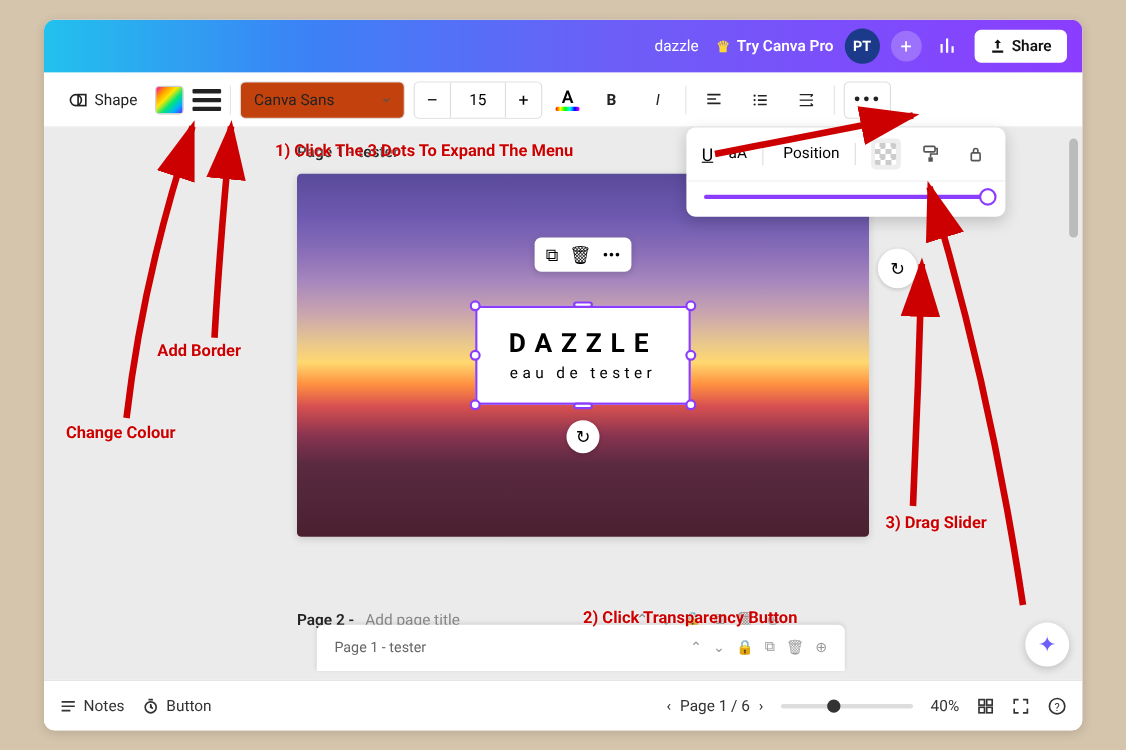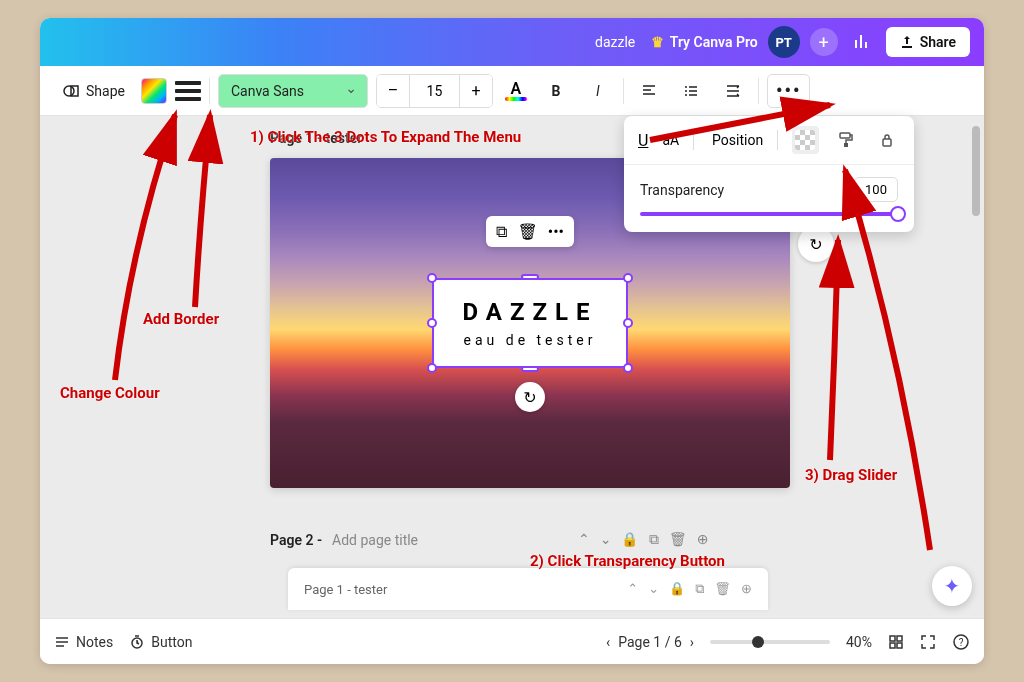--- a/index.html
+++ b/index.html
@@ -15,21 +15,21 @@
 .analytics { width: 28px; height: 28px; display: flex; align-items: center; justify-content: center; cursor: pointer; }
 .share-btn { background: #fff; color: #111; border: none; border-radius: 6px; padding: 7px 14px; font-size: 14px; font-weight: 600; display: flex; align-items: center; gap: 6px; cursor: pointer; }
 
 .toolbar { height: 50px; background: #fff; border-bottom: 1px solid #e3e3e3; display: flex; align-items: center; padding: 0 14px; gap: 8px; position: relative; z-index: 5; }
 .tb-btn { height: 34px; min-width: 34px; padding: 0 8px; border: none; background: transparent; border-radius: 5px; display: flex; align-items: center; justify-content: center; gap: 6px; font-size: 14px; color: #222; cursor: pointer; }
 .tb-btn.boxed { border: 1px solid #ddd; }
 .shape-btn { gap: 6px; }
 .color-swatch { width: 26px; height: 26px; border-radius: 4px; background: linear-gradient(135deg,#ff00b3,#ff9100,#ffe600,#00e676,#00b0ff,#651fff); border: 1px solid #ccc; cursor: pointer; }
 .border-swatch { width: 26px; height: 26px; display: flex; flex-direction: column; justify-content: center; gap: 4px; cursor: pointer; }
 .border-swatch span { height: 4px; background: #222; border-radius: 1px; }
-.font-select { height: 34px; border: 1px solid #ddd; border-radius: 5px; padding: 0 28px 0 12px; font-size: 14px; color: #222; background: #86efac; cursor: pointer; position: relative; display: flex; align-items: center; gap: 18px; min-width: 150px; }
+.font-select { height: 34px; border: 1px solid #ddd; border-radius: 5px; padding: 0 28px 0 12px; font-size: 14px; color: #222; background: #c2410c; cursor: pointer; position: relative; display: flex; align-items: center; gap: 18px; min-width: 150px; }
 .font-select::after { content: "⌄"; position: absolute; right: 10px; top: 5px; color: #555; }
 .size-group { display: flex; border: 1px solid #ddd; border-radius: 5px; overflow: hidden; }
 .size-group button { width: 32px; height: 32px; border: none; background: #fff; font-size: 16px; cursor: pointer; }
 .size-group .val { width: 51px; height: 32px; border-left: 1px solid #ddd; border-right: 1px solid #ddd; display: flex; align-items: center; justify-content: center; font-size: 14px; }
 .text-color { display: flex; flex-direction: column; align-items: center; justify-content: center; width: 30px; cursor: pointer; }
 .text-color .letter { font-size: 16px; font-weight: 600; line-height: 1; }
 .text-color .bar { width: 22px; height: 4px; background: linear-gradient(90deg,#f00,#ff0,#0f0,#0ff,#00f,#f0f); border-radius: 2px; }
 .sep { width: 1px; height: 26px; background: #e3e3e3; }
 .more-btn { font-size: 18px; font-weight: 700; letter-spacing: 2px; }
 
@@ -47,21 +47,21 @@
 .textbox .h-tc { top: -6px; left: 50%; transform: translateX(-50%); width: 18px; height: 6px; border-radius: 3px; }
 .textbox .h-bc { bottom: -6px; left: 50%; transform: translateX(-50%); width: 18px; height: 6px; border-radius: 3px; }
 .textbox .title { font-size: 24px; font-weight: 700; letter-spacing: 8px; }
 .textbox .sub { font-size: 14px; letter-spacing: 4px; margin-top: 6px; }
 .rotate-handle { position: absolute; bottom: -46px; left: 50%; transform: translateX(-50%); width: 30px; height: 30px; background: #fff; border-radius: 50%; box-shadow: 0 1px 4px rgba(0,0,0,.2); display: flex; align-items: center; justify-content: center; cursor: pointer; }
 .refresh-fab { position: absolute; top: 110px; right: 150px; width: 36px; height: 36px; background: #fff; border-radius: 50%; box-shadow: 0 1px 4px rgba(0,0,0,.2); display: flex; align-items: center; justify-content: center; cursor: pointer; }
 .magic-fab { position: absolute; bottom: 12px; right: 12px; width: 40px; height: 40px; background: #fff; border-radius: 50%; box-shadow: 0 2px 8px rgba(0,0,0,.2); display: flex; align-items: center; justify-content: center; cursor: pointer; color: #6d5ef7; font-size: 20px; }
 .scrollbar { position: absolute; top: 10px; right: 4px; bottom: 10px; width: 8px; }
 .scrollbar .thumb { position: absolute; top: 0; width: 8px; height: 90px; background: #bbb; border-radius: 4px; }
 
-.page2-header { position: absolute; bottom: 70px; left: 230px; display: flex; align-items: center; gap: 10px; font-size: 14px; color: #222; }
+.page2-header { position: absolute; bottom: 46px; left: 230px; display: flex; align-items: center; gap: 10px; font-size: 14px; color: #222; }
 .page2-header .title { font-weight: 600; }
 .page2-header .placeholder { color: #888; }
 .page2-header .controls { margin-left: 150px; display: flex; gap: 10px; color: #888; }
 .page2-strip { position: absolute; bottom: 8px; left: 248px; width: 480px; height: 42px; background: #fff; border-radius: 6px 6px 0 0; box-shadow: 0 -1px 4px rgba(0,0,0,.1); display: flex; align-items: center; padding: 0 16px; gap: 10px; font-size: 13px; color: #666; }
 .page2-strip .controls { margin-left: auto; display: flex; gap: 10px; color: #999; }
 
 .expanded-menu { position: absolute; top: 98px; right: 70px; width: 290px; background: #fff; border-radius: 8px; box-shadow: 0 4px 14px rgba(0,0,0,.18); z-index: 20; }
 .em-row1 { display: flex; align-items: center; padding: 10px 14px; gap: 14px; border-bottom: 1px solid #eee; }
 .em-row1 .underline { font-size: 16px; text-decoration: underline; cursor: pointer; }
 .em-row1 .caps { font-size: 14px; cursor: pointer; }
@@ -250,24 +250,20 @@
           </svg>
       </div>
       <div class="icon-btn">
         <svg width="16" height="16" viewBox="0 0 16 16">
             <rect x="4" y="7" width="8" height="7" rx="1" fill="none" stroke="#555" stroke-width="1.5"></rect>
             <path d="M6 7V5a2 2 0 014 0v2" fill="none" stroke="#555" stroke-width="1.5"></path>
           </svg>
       </div>
     </div>
     <div class="em-row2">
-      <div class="label-row">
-        <span class="label">Transparency</span>
-        <span class="val-box">100</span>
-      </div>
       <div class="slider-track">
         <div class="slider-thumb"></div>
       </div>
     </div>
   </div>
 
   <div class="footer">
     <div class="foot-btn">
       <svg width="16" height="16" viewBox="0 0 16 16">
           <path d="M2 4h12M2 8h12M2 12h8" stroke="#333" stroke-width="1.5"></path>

